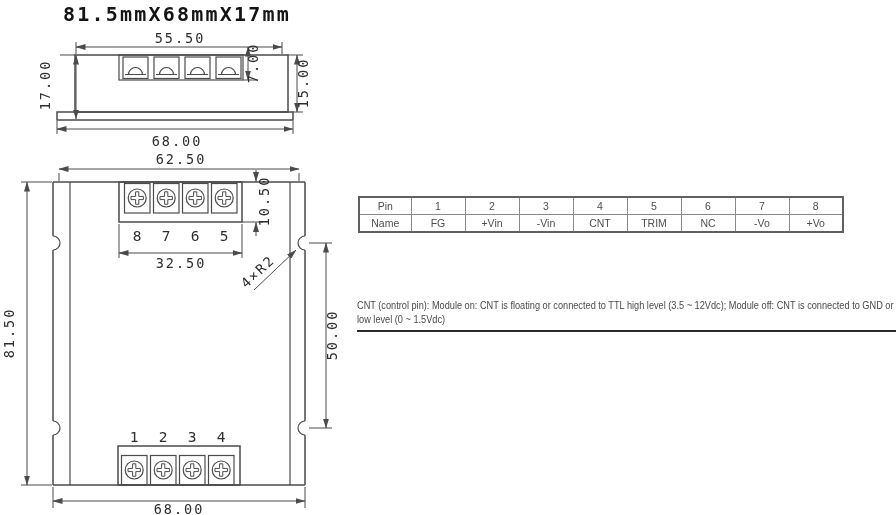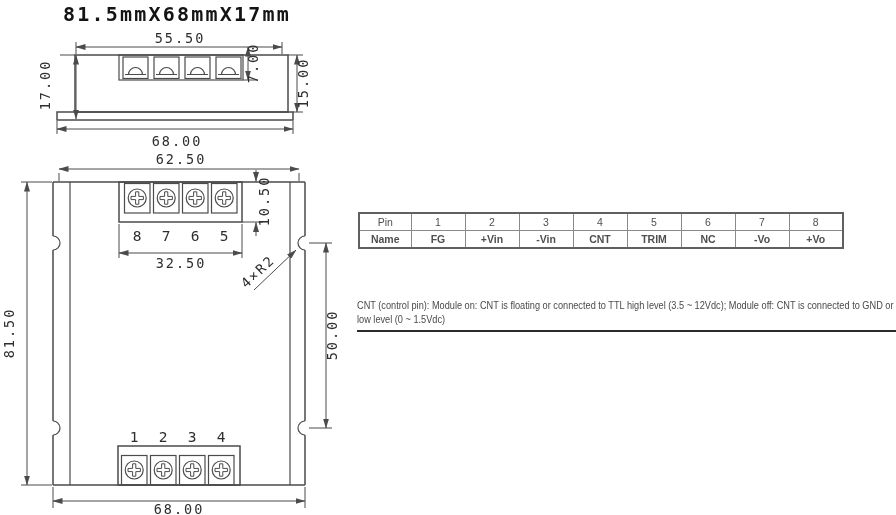--- a/index.html
+++ b/index.html
@@ -17,27 +17,27 @@
 
   
   .dimtxt { font-family:"DejaVu Sans Mono", monospace; font-size:13.5px;
             letter-spacing:2px; fill:#2e2e2e; }
   .pintxt { font-family:"DejaVu Sans Mono", monospace; font-size:14.5px;
             letter-spacing:0; fill:#2e2e2e; }
   .titletxt { font-family:"DejaVu Sans Mono", monospace; font-size:20px; font-weight:bold;
               letter-spacing:2.2px; fill:#141414; }
 
   
-  .table-wrap { position:absolute; left:358px; top:212px;border-radius:9px; }
+  .table-wrap { position:absolute; left:358px; top:196px;border-radius:9px; }
   table.pintable { border-collapse:collapse; table-layout:fixed; background:#fff;
                    border:2px solid #606060; }
   table.pintable td { border:1px solid #8a8a8a; text-align:center; vertical-align:middle;
                       padding:0 1px; color:#4f4f4f; font-size:10.5px; line-height:1.2; }
   tr.r-pin  td { height:16px; }
-  tr.r-name td { height:16px;font-weight:bold; }
+  tr.r-name td { height:16px; }
   tr.r-def  td { height:48px; font-size:10px; letter-spacing:-0.2px; white-space:pre; }
 
   
   .note { position:absolute; left:357px; top:298px; width:626px;
           transform:scaleX(0.86); transform-origin:left top;
           font-size:10.7px; line-height:1.32; color:#4a4a4a; }
   .divider { position:absolute; left:357px; top:330px; width:539px; height:0;
              border-top:2px solid #2b2b2b; }
 </style>
 </head>

